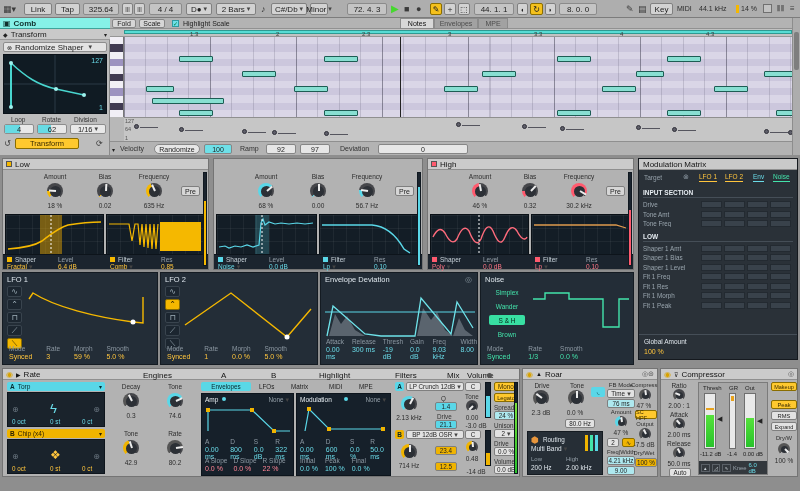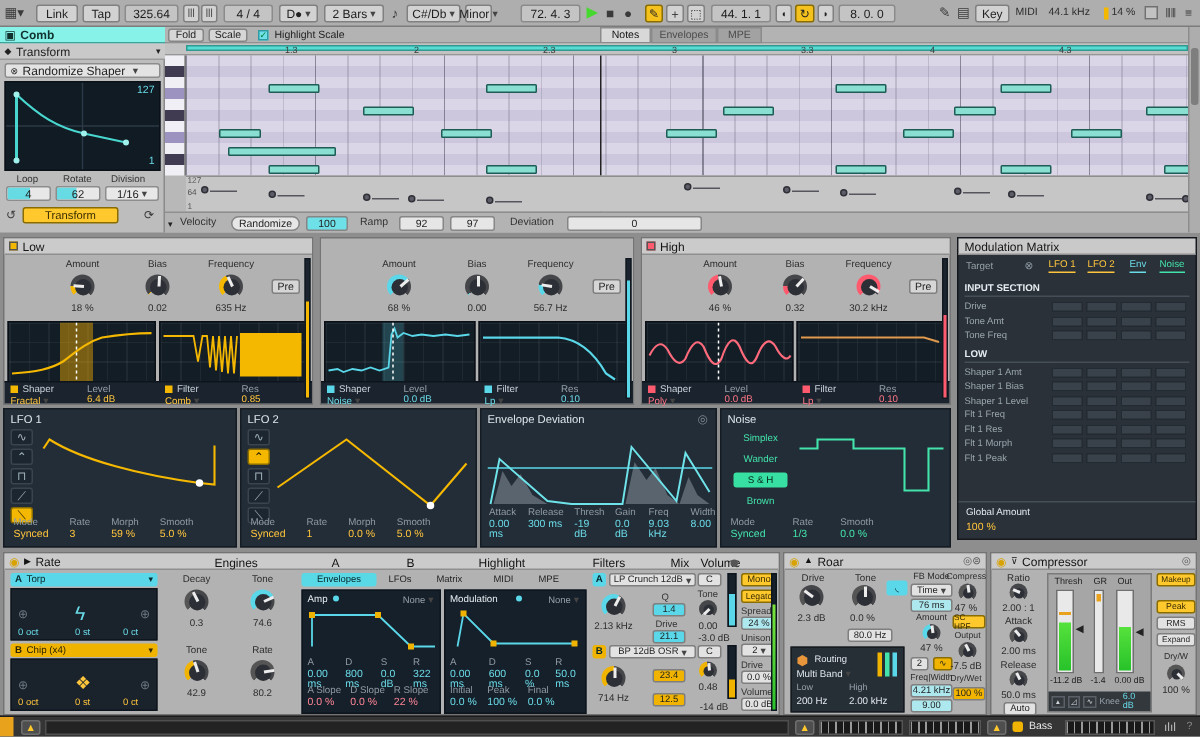--- a/index.html
+++ b/index.html
@@ -1012,28 +1012,14 @@
     <span class="cbtn" style="left:110px;top:42px;width:26px;font-size:5.8px">RMS</span>
     <span class="cbtn" style="left:110px;top:53px;width:26px;font-size:5.5px">Expand</span>
     <span class="klbl" style="left:110px;top:66px;width:26px;font-size:5.8px">Dry/W</span>
     <div class="knob k12" style="position:absolute;left:117px;top:74px;--arc:#555;--a:270deg;--rot:315deg">
         <i></i>
         <b></b>
       </div>
     <span class="kval" style="left:110px;top:88px;width:26px">100 %</span>
   </div>
 
-  <div id="bottom">
-    <span class="abs" style="left:0;top:0;width:9px;height:14px;background:#e8a21c"></span>
-    <span class="warn" style="left:14px">▲</span>
-    <span class="estrip" style="left:30px;width:496px"></span>
-    <span class="warn" style="left:530px">▲</span>
-    <span class="kstrip" style="left:546px;width:56px"></span>
-    <span class="kstrip" style="left:606px;width:48px"></span>
-    <span class="warn" style="left:658px">▲</span>
-    <span class="abs" style="left:675px;top:3px;width:7px;height:7px;background:#f0b400;border-radius:2px"></span>
-    <span class="abs" style="left:686px;top:3px;font-size:7px;color:#e8e8e8">Bass</span>
-    <span class="abs kstrip" style="left:710px;width:60px"></span>
-    <span class="abs" style="left:776px;top:2px;font-size:8px;color:#bdbdbd">ılıl</span>
-    <span class="abs" style="left:791px;top:3px;font-size:7px;color:#8e8e8e">?</span>
-  </div>
 
 </div>
 
 </body></html>

